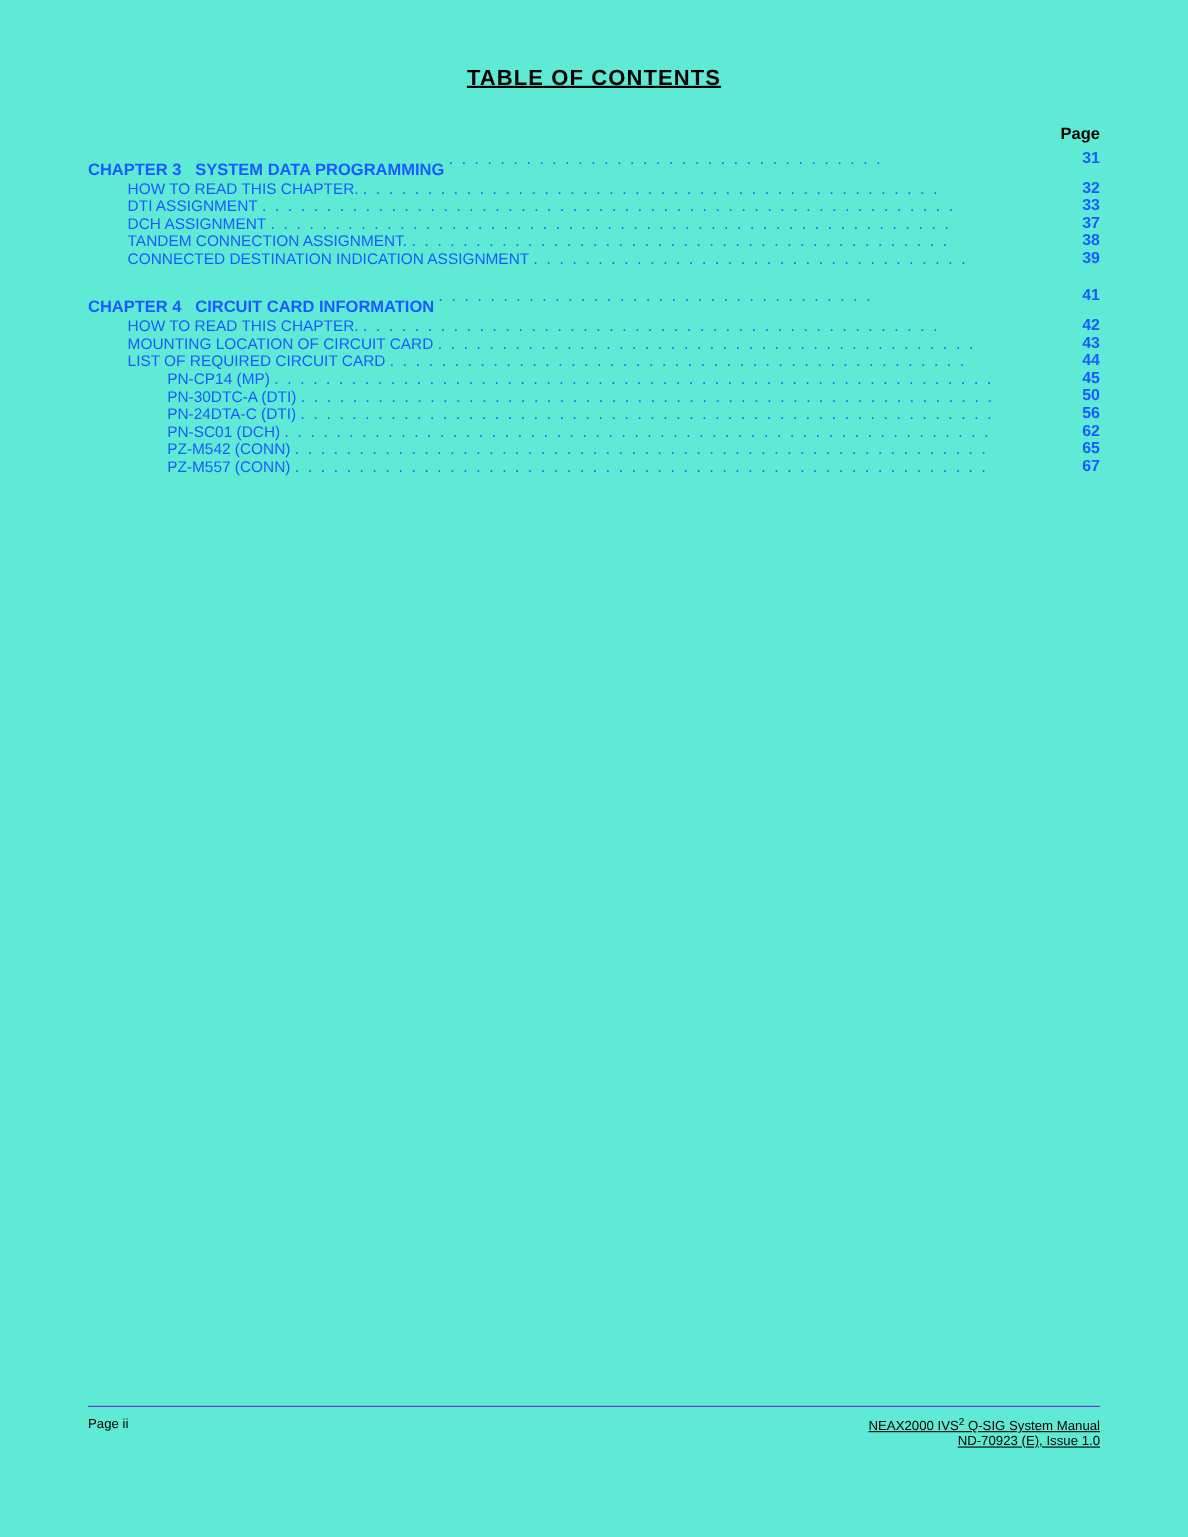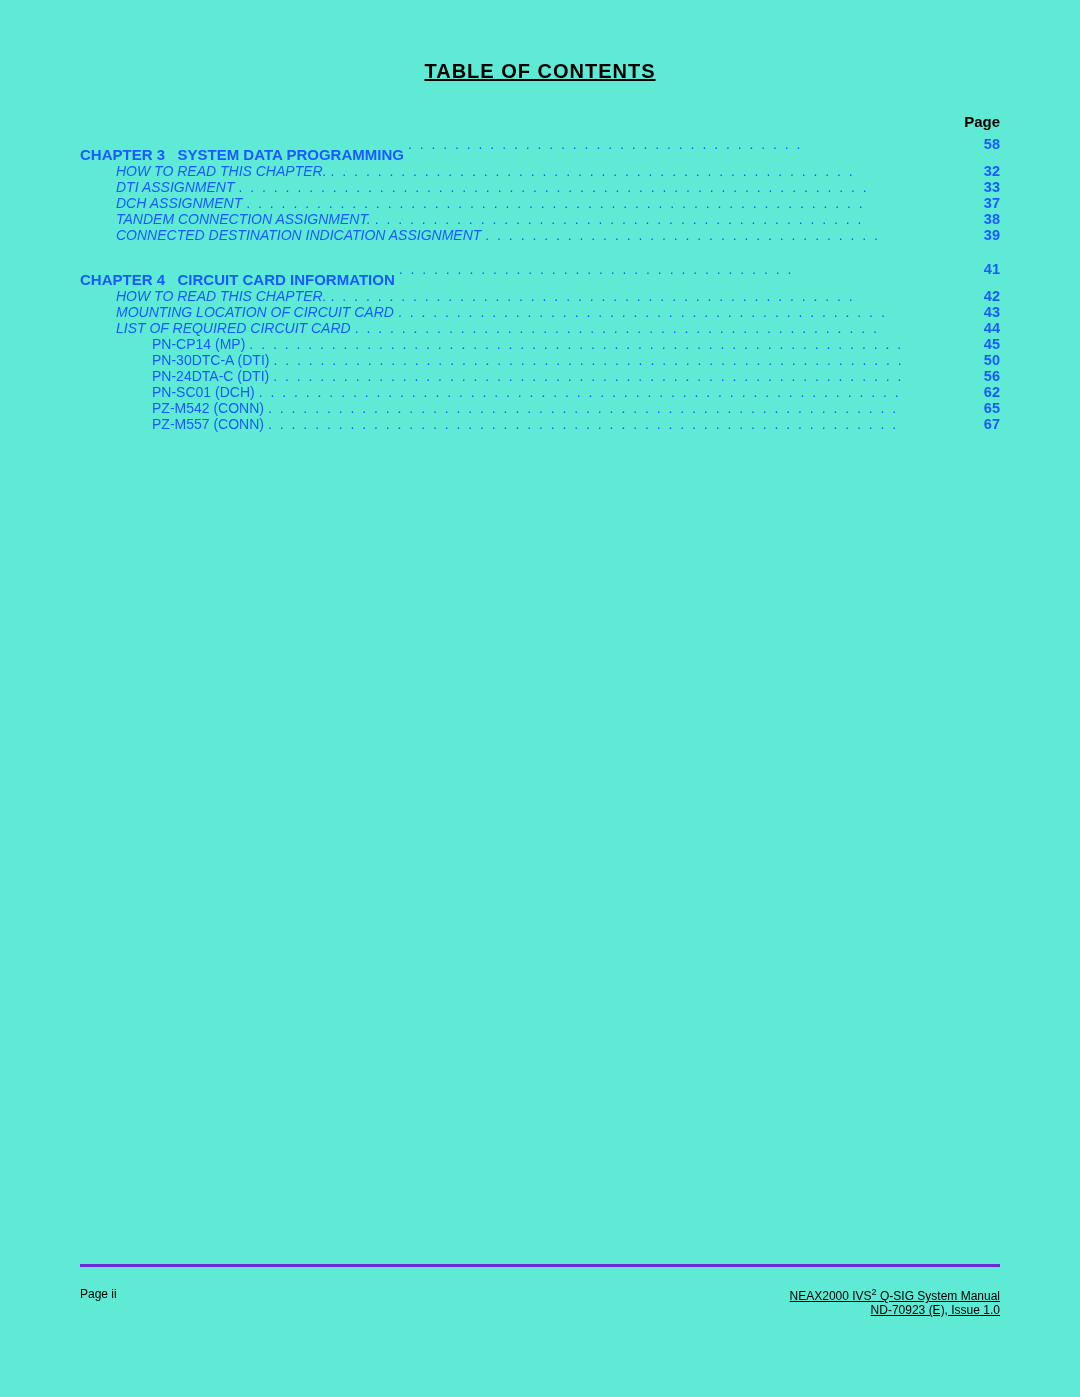--- a/index.html
+++ b/index.html
@@ -57,21 +57,20 @@
 
     .toc-label.chapter-heading {
       font-size: 15px;
       font-weight: bold;
       margin-top: 10px;
     }
 
     .toc-label.sub-item {
       padding-left: 36px;
       font-size: 14px;
-      font-style: italic;
     }
 
     .toc-label.sub-sub-item {
       padding-left: 72px;
       font-size: 14px;
     }
 
     .toc-dots {
       flex: 1;
       color: #1a5aff;
@@ -93,22 +92,22 @@
 
     .chapter-group {
       margin-bottom: 18px;
     }
 
     .footer-line {
       position: absolute;
       bottom: 80px;
       left: 80px;
       right: 80px;
-      border-top: 3px solid #6d28d9;
-      padding-top: 20px;
+      border-top: 1px solid #6d28d9;
+      padding-top: 8px;
       display: flex;
       justify-content: space-between;
       align-items: flex-start;
     }
 
     .footer-left {
       font-size: 12px;
       color: #000;
     }
 
@@ -134,21 +133,21 @@
 
   <div class="title">TABLE OF CONTENTS</div>
 
   <div class="page-label-right">Page</div>
 
   <div id="toc-container">
       <div class="chapter-group">
         <div class="toc-row">
           <span class="toc-label chapter-heading">CHAPTER 3&nbsp;&nbsp;&nbsp;SYSTEM DATA PROGRAMMING</span>
           <span class="toc-dots">. . . . . . . . . . . . . . . . . . . . . . . . . . . . . . . . . .</span>
-          <span class="toc-page">58</span>
+          <span class="toc-page">31</span>
         </div>
         <div class="toc-row">
           <span class="toc-label sub-item">HOW TO READ THIS CHAPTER.</span>
           <span class="toc-dots">. . . . . . . . . . . . . . . . . . . . . . . . . . . . . . . . . . . . . . . . . . . . .</span>
           <span class="toc-page">32</span>
         </div>
         <div class="toc-row">
           <span class="toc-label sub-item">DTI ASSIGNMENT</span>
           <span class="toc-dots">. . . . . . . . . . . . . . . . . . . . . . . . . . . . . . . . . . . . . . . . . . . . . . . . . . . . . .</span>
           <span class="toc-page">33</span>

